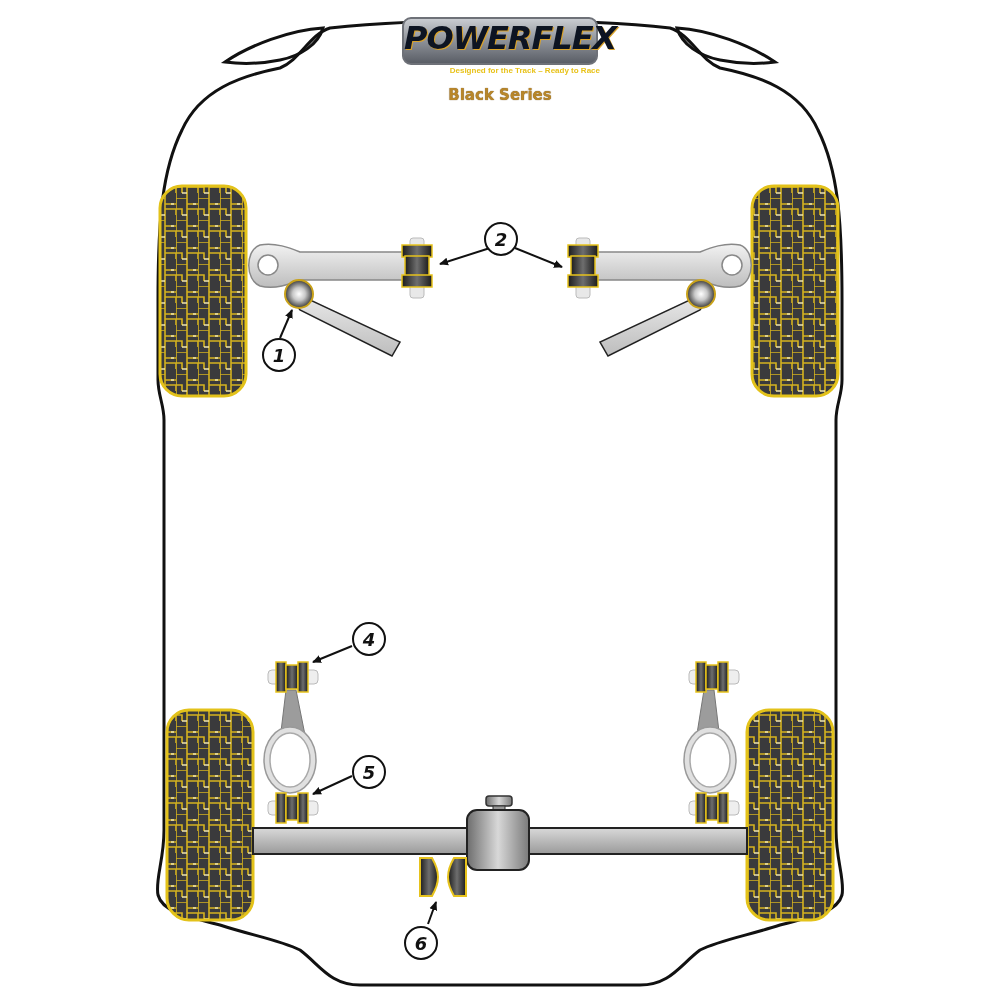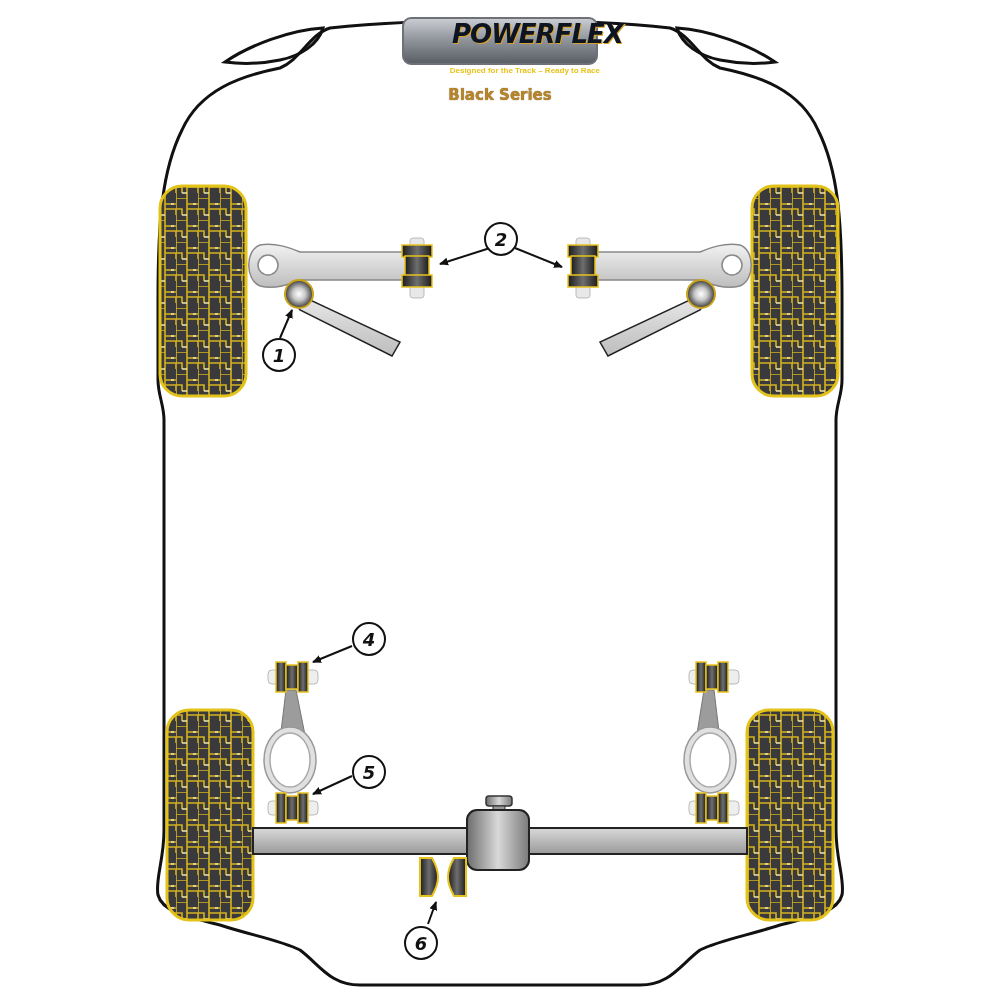--- a/index.html
+++ b/index.html
@@ -6,23 +6,22 @@
     body { width: 1000px; height: 1000px; position: relative; overflow: hidden; font-family: "DejaVu Sans", sans-serif; }
     #stage { position: absolute; left: 0; top: 0; width: 1000px; height: 1000px; }
     .logo {
       position: absolute; left: 402px; top: 17px; width: 196px; height: 48px;
       background: linear-gradient(180deg, #c9ccd1 0%, #8d9198 50%, #5a5e66 100%);
       border-radius: 9px; border: 2px solid #6e7178; box-sizing: border-box;
     }
     .logo-main {
       position: absolute; left: 0; right: 0; top: 0px; text-align: center;
       font-family: "DejaVu Sans", sans-serif; font-weight: bold; font-style: italic;
-      font-size: 26px; letter-spacing: -1px; color: #0d1422;
+      font-size: 32px; letter-spacing: -1px; color: #0d1422;
       text-shadow: 1px 1px 0 #d9a22a;
-      padding-left: 48px;
     }
     .logo-sub {
       position: absolute; left: 0; right: 0; top: 27px; text-align: center;
       font-family: "DejaVu Sans", sans-serif; font-weight: bold;
       font-size: 15px; color: #b8862a; letter-spacing: 0px;
       text-shadow: 0 0 1px #5a3a00;
       margin-top: 40px;
     }
     .tagline {
       position: absolute; left: 400px; top: 66px; width: 200px; text-align: right;

